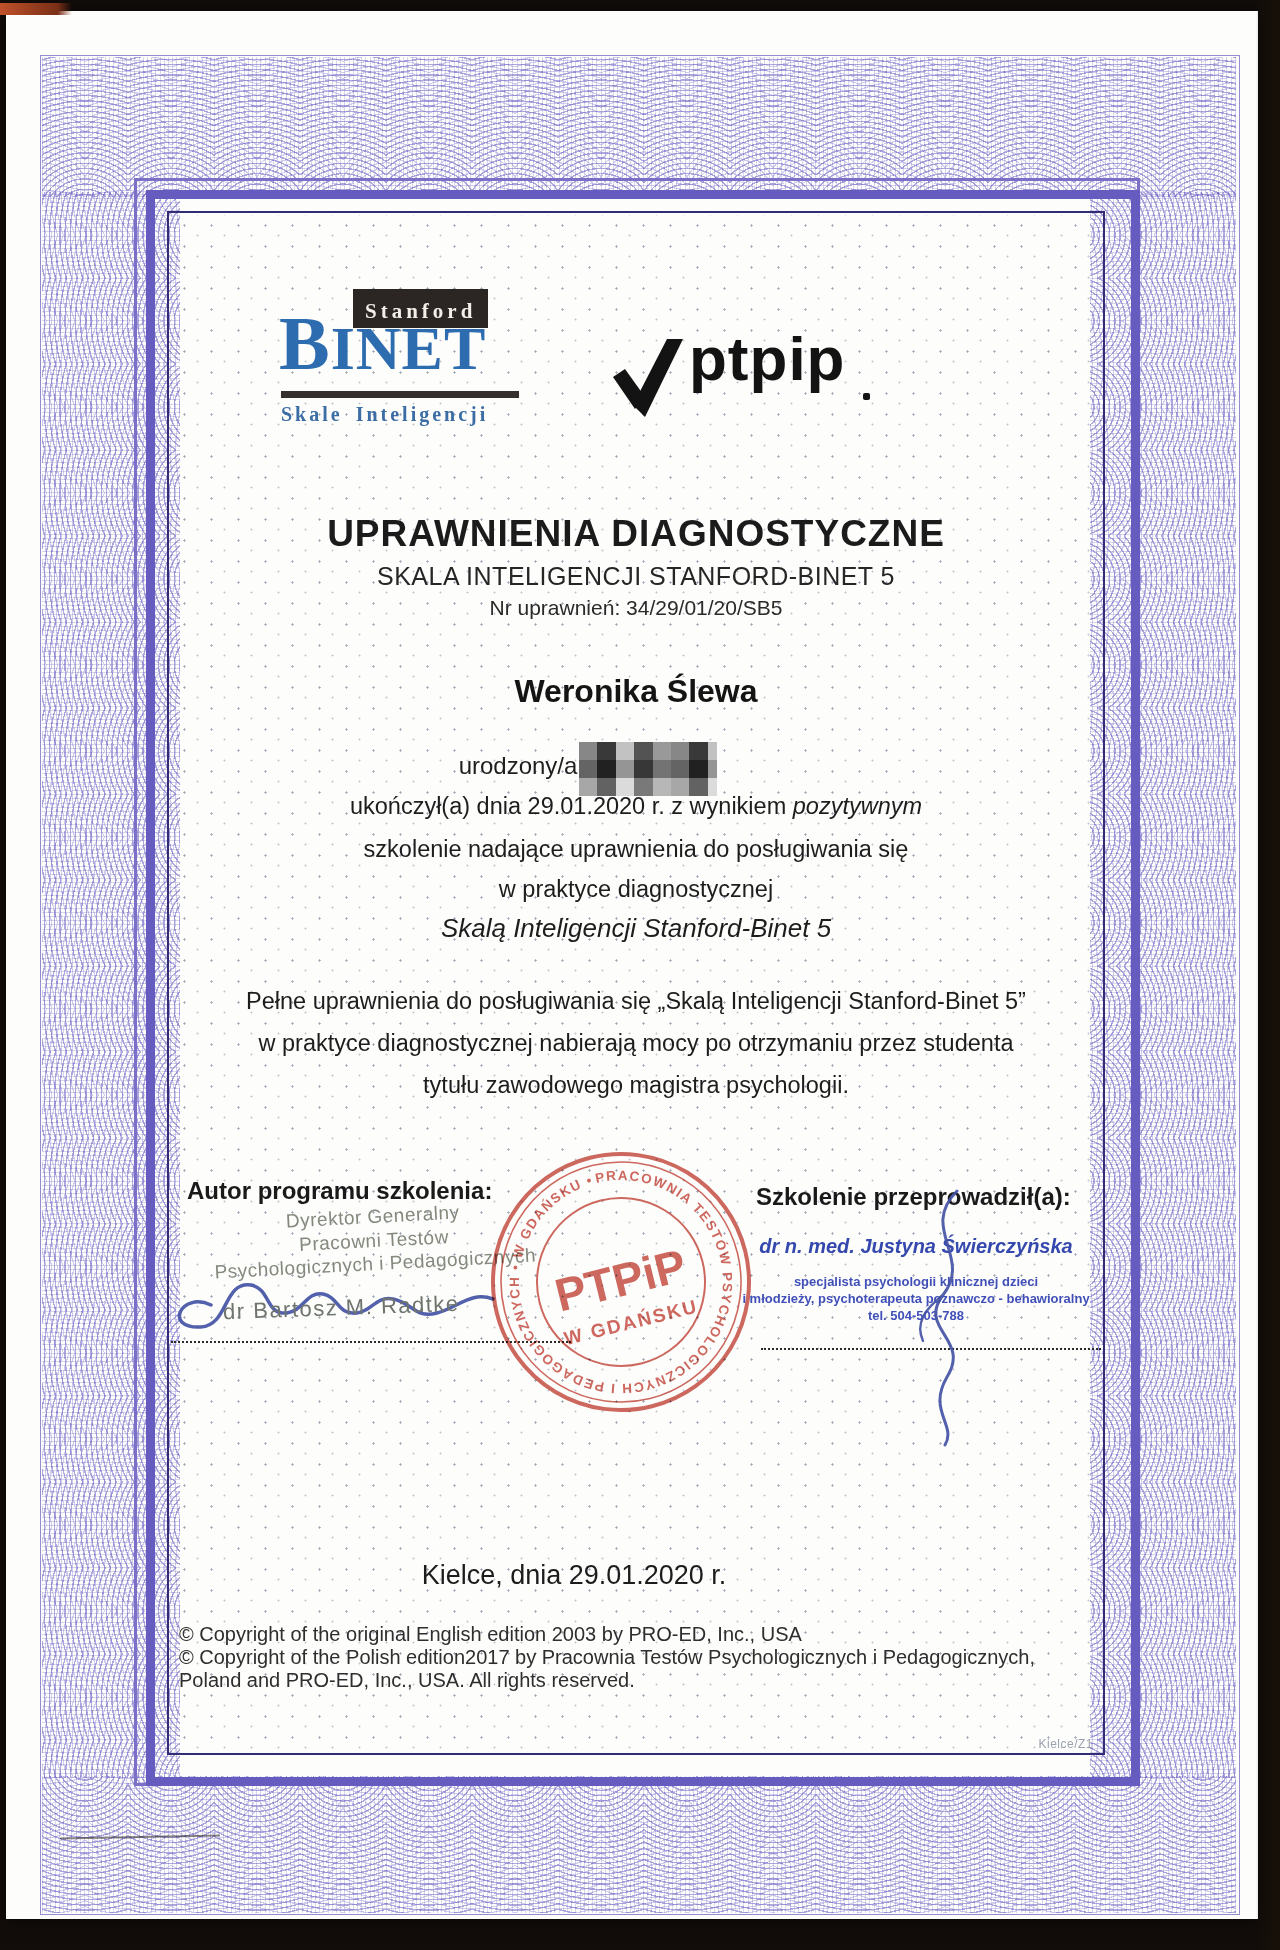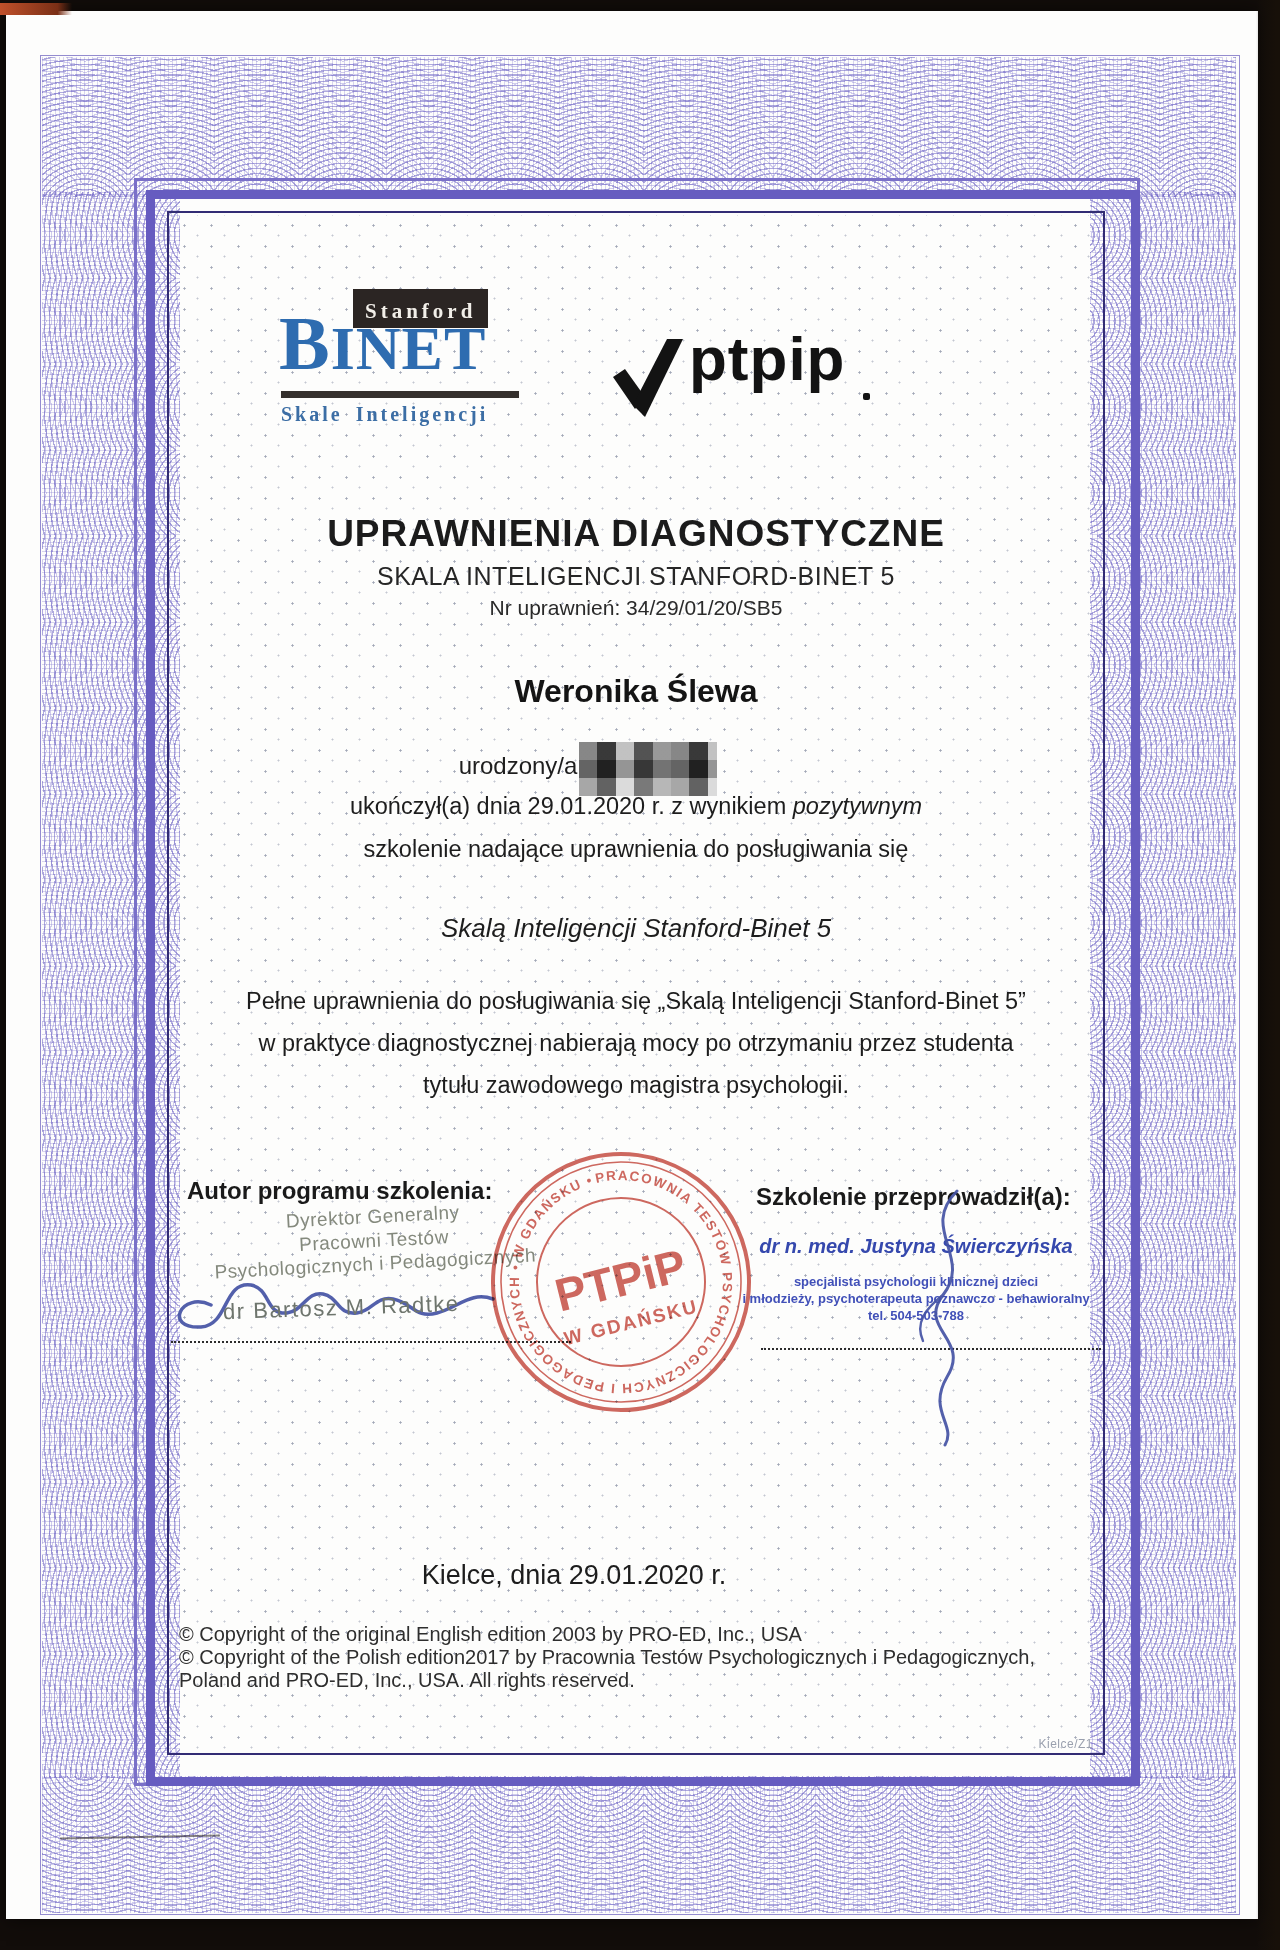--- a/index.html
+++ b/index.html
@@ -153,20 +153,21 @@
     <div class="abs cw certno">Nr uprawnień: 34/29/01/20/SB5</div>
 
     <div class="abs cw name">Weronika Ślewa</div>
     <div class="abs bornrow">
       <span class="lbl">urodzony/a</span>
       <span class="redacted"></span>
     </div>
 
     <div class="abs cw bl l1"><span>ukończył(a) dnia 29.01.2020 r. z wynikiem </span><span class="em">pozytywnym</span></div>
     <div class="abs cw bl l2">szkolenie nadające uprawnienia do posługiwania się</div>
+    <div class="abs cw bl l3">w praktyce diagnostycznej</div>
     <div class="abs cw bl l4">Skalą Inteligencji Stanford-Binet 5</div>
 
     <div class="abs cw bl p1">Pełne uprawnienia do posługiwania się „Skalą Inteligencji Stanford-Binet 5”</div>
     <div class="abs cw bl p2">w praktyce diagnostycznej nabierają mocy po otrzymaniu przez studenta</div>
     <div class="abs cw bl p3">tytułu zawodowego magistra psychologii.</div>
 
     <div class="abs sig-label" style="left:16px;top:962px;">Autor programu szkolenia:</div>
     <div class="abs stampgray">
       <div>Dyrektor Generalny</div>
       <div>Pracowni Testów</div>

